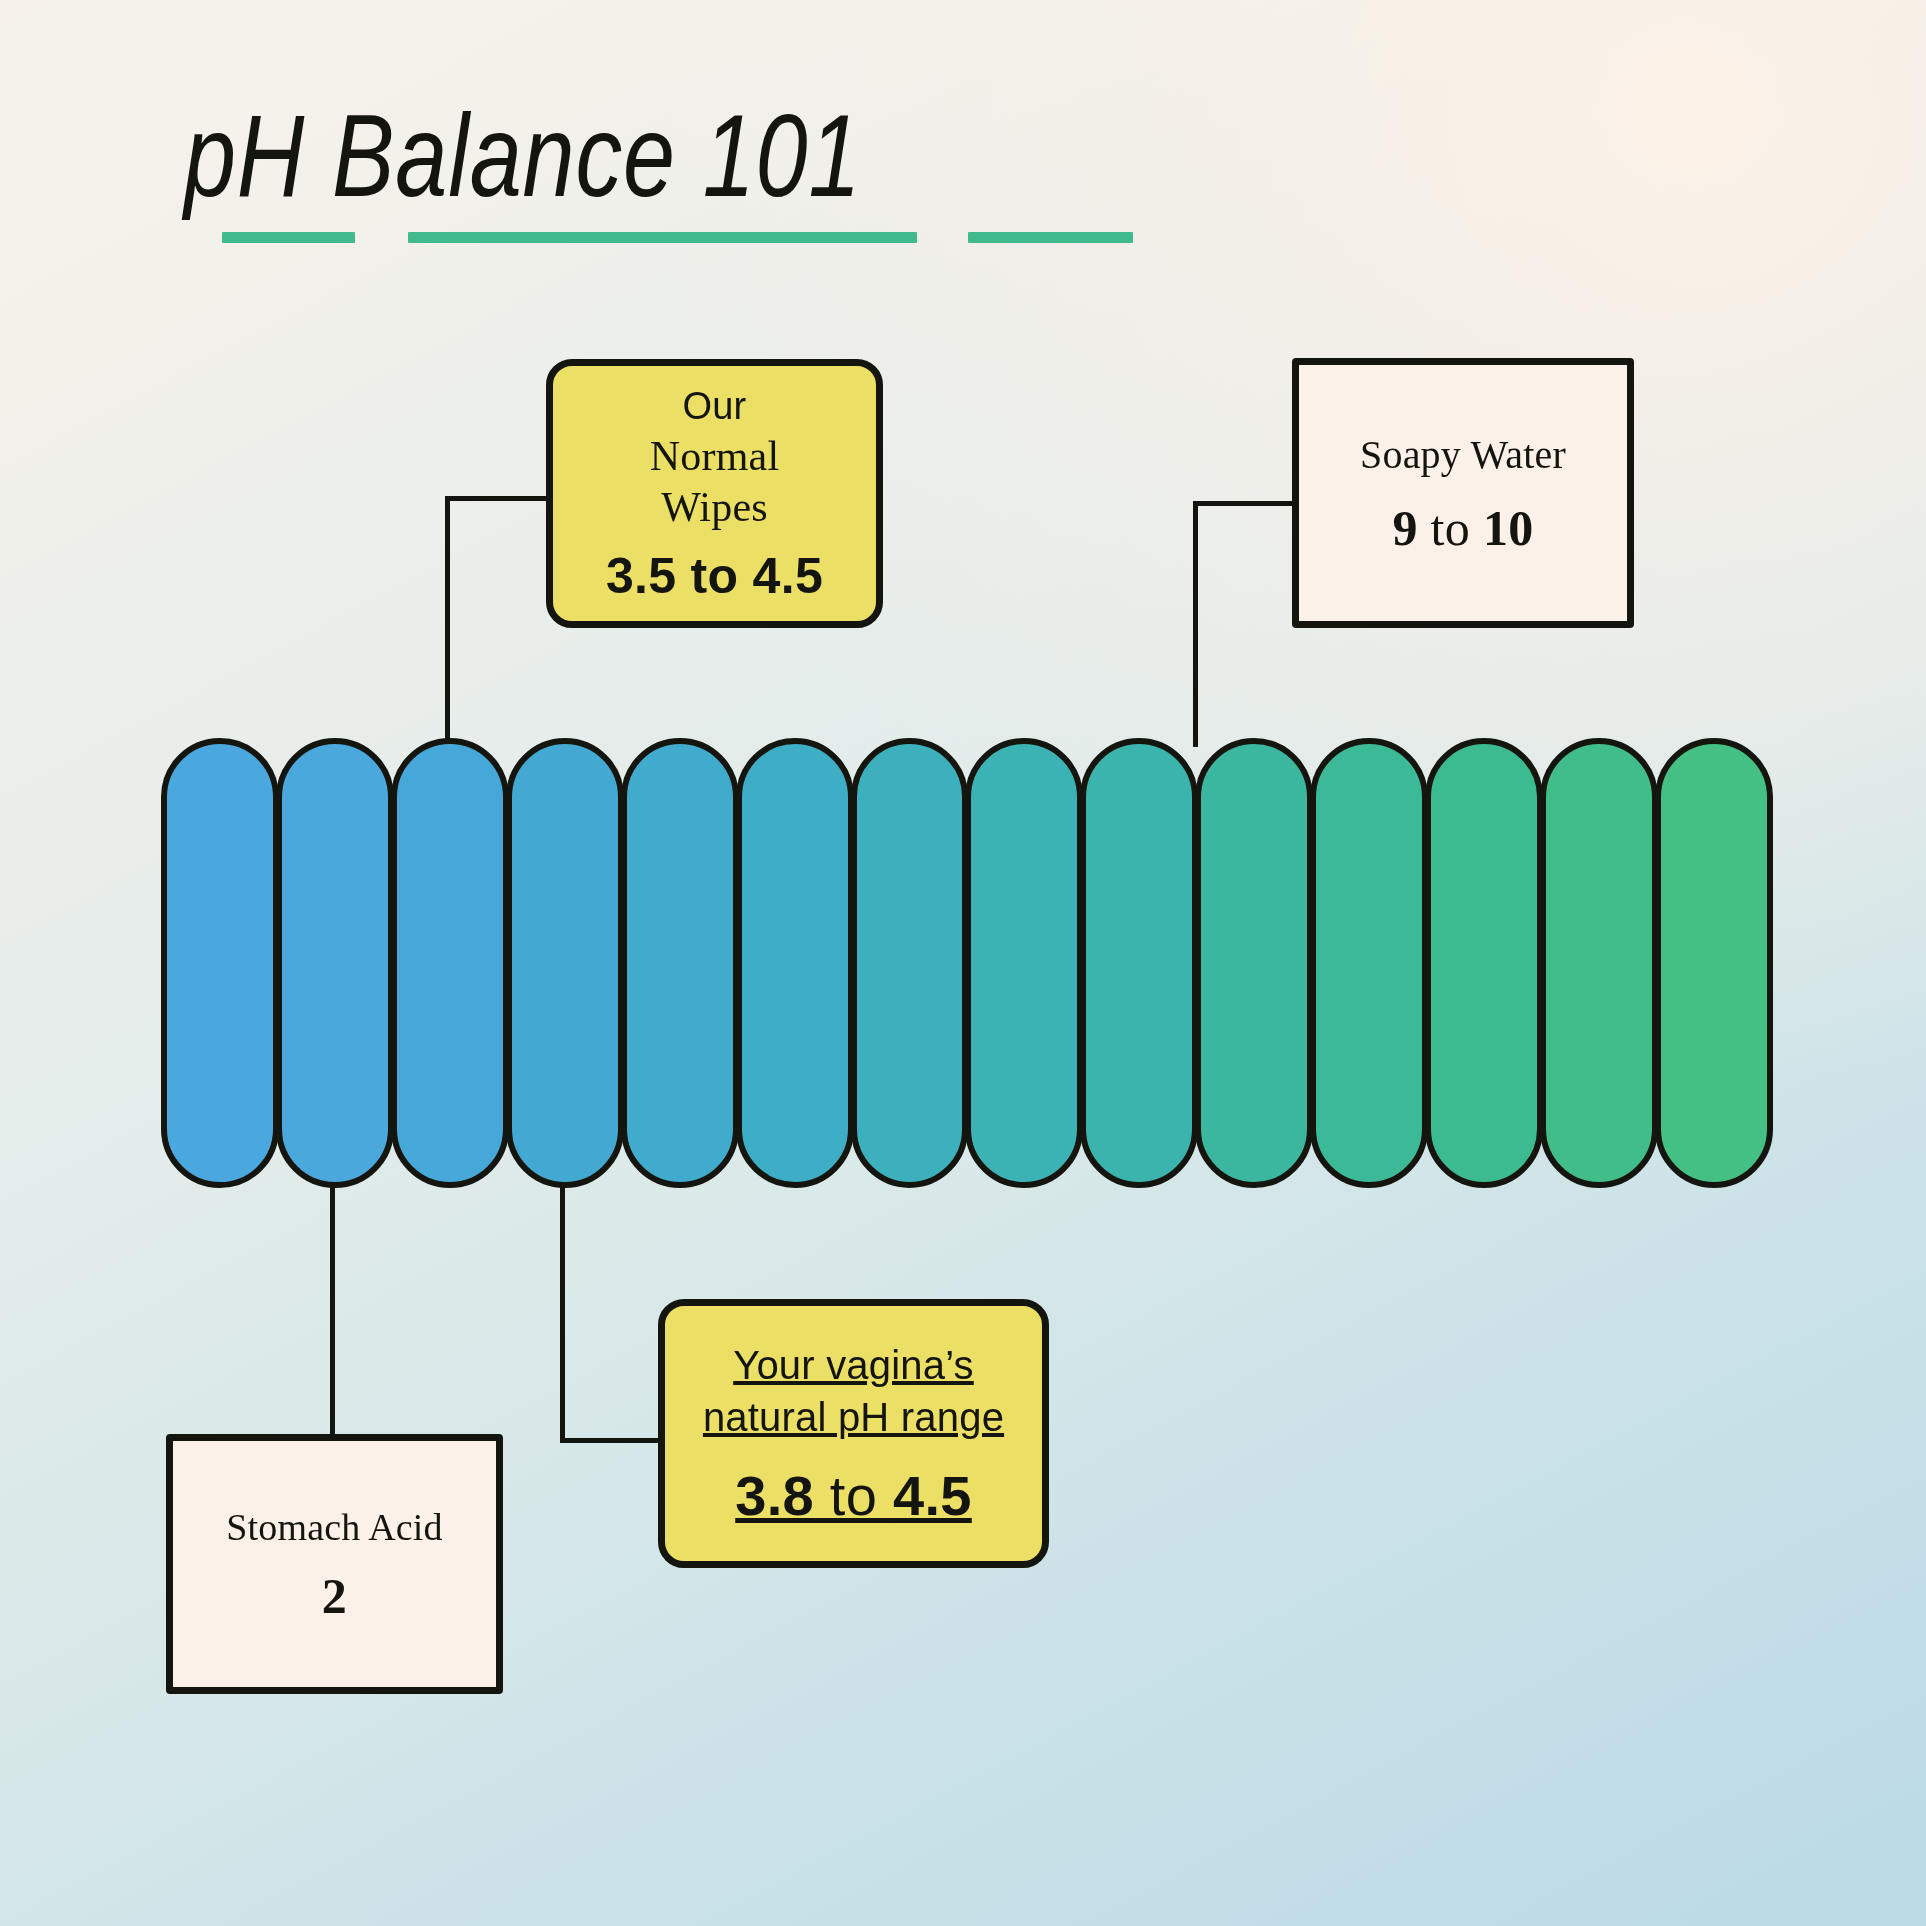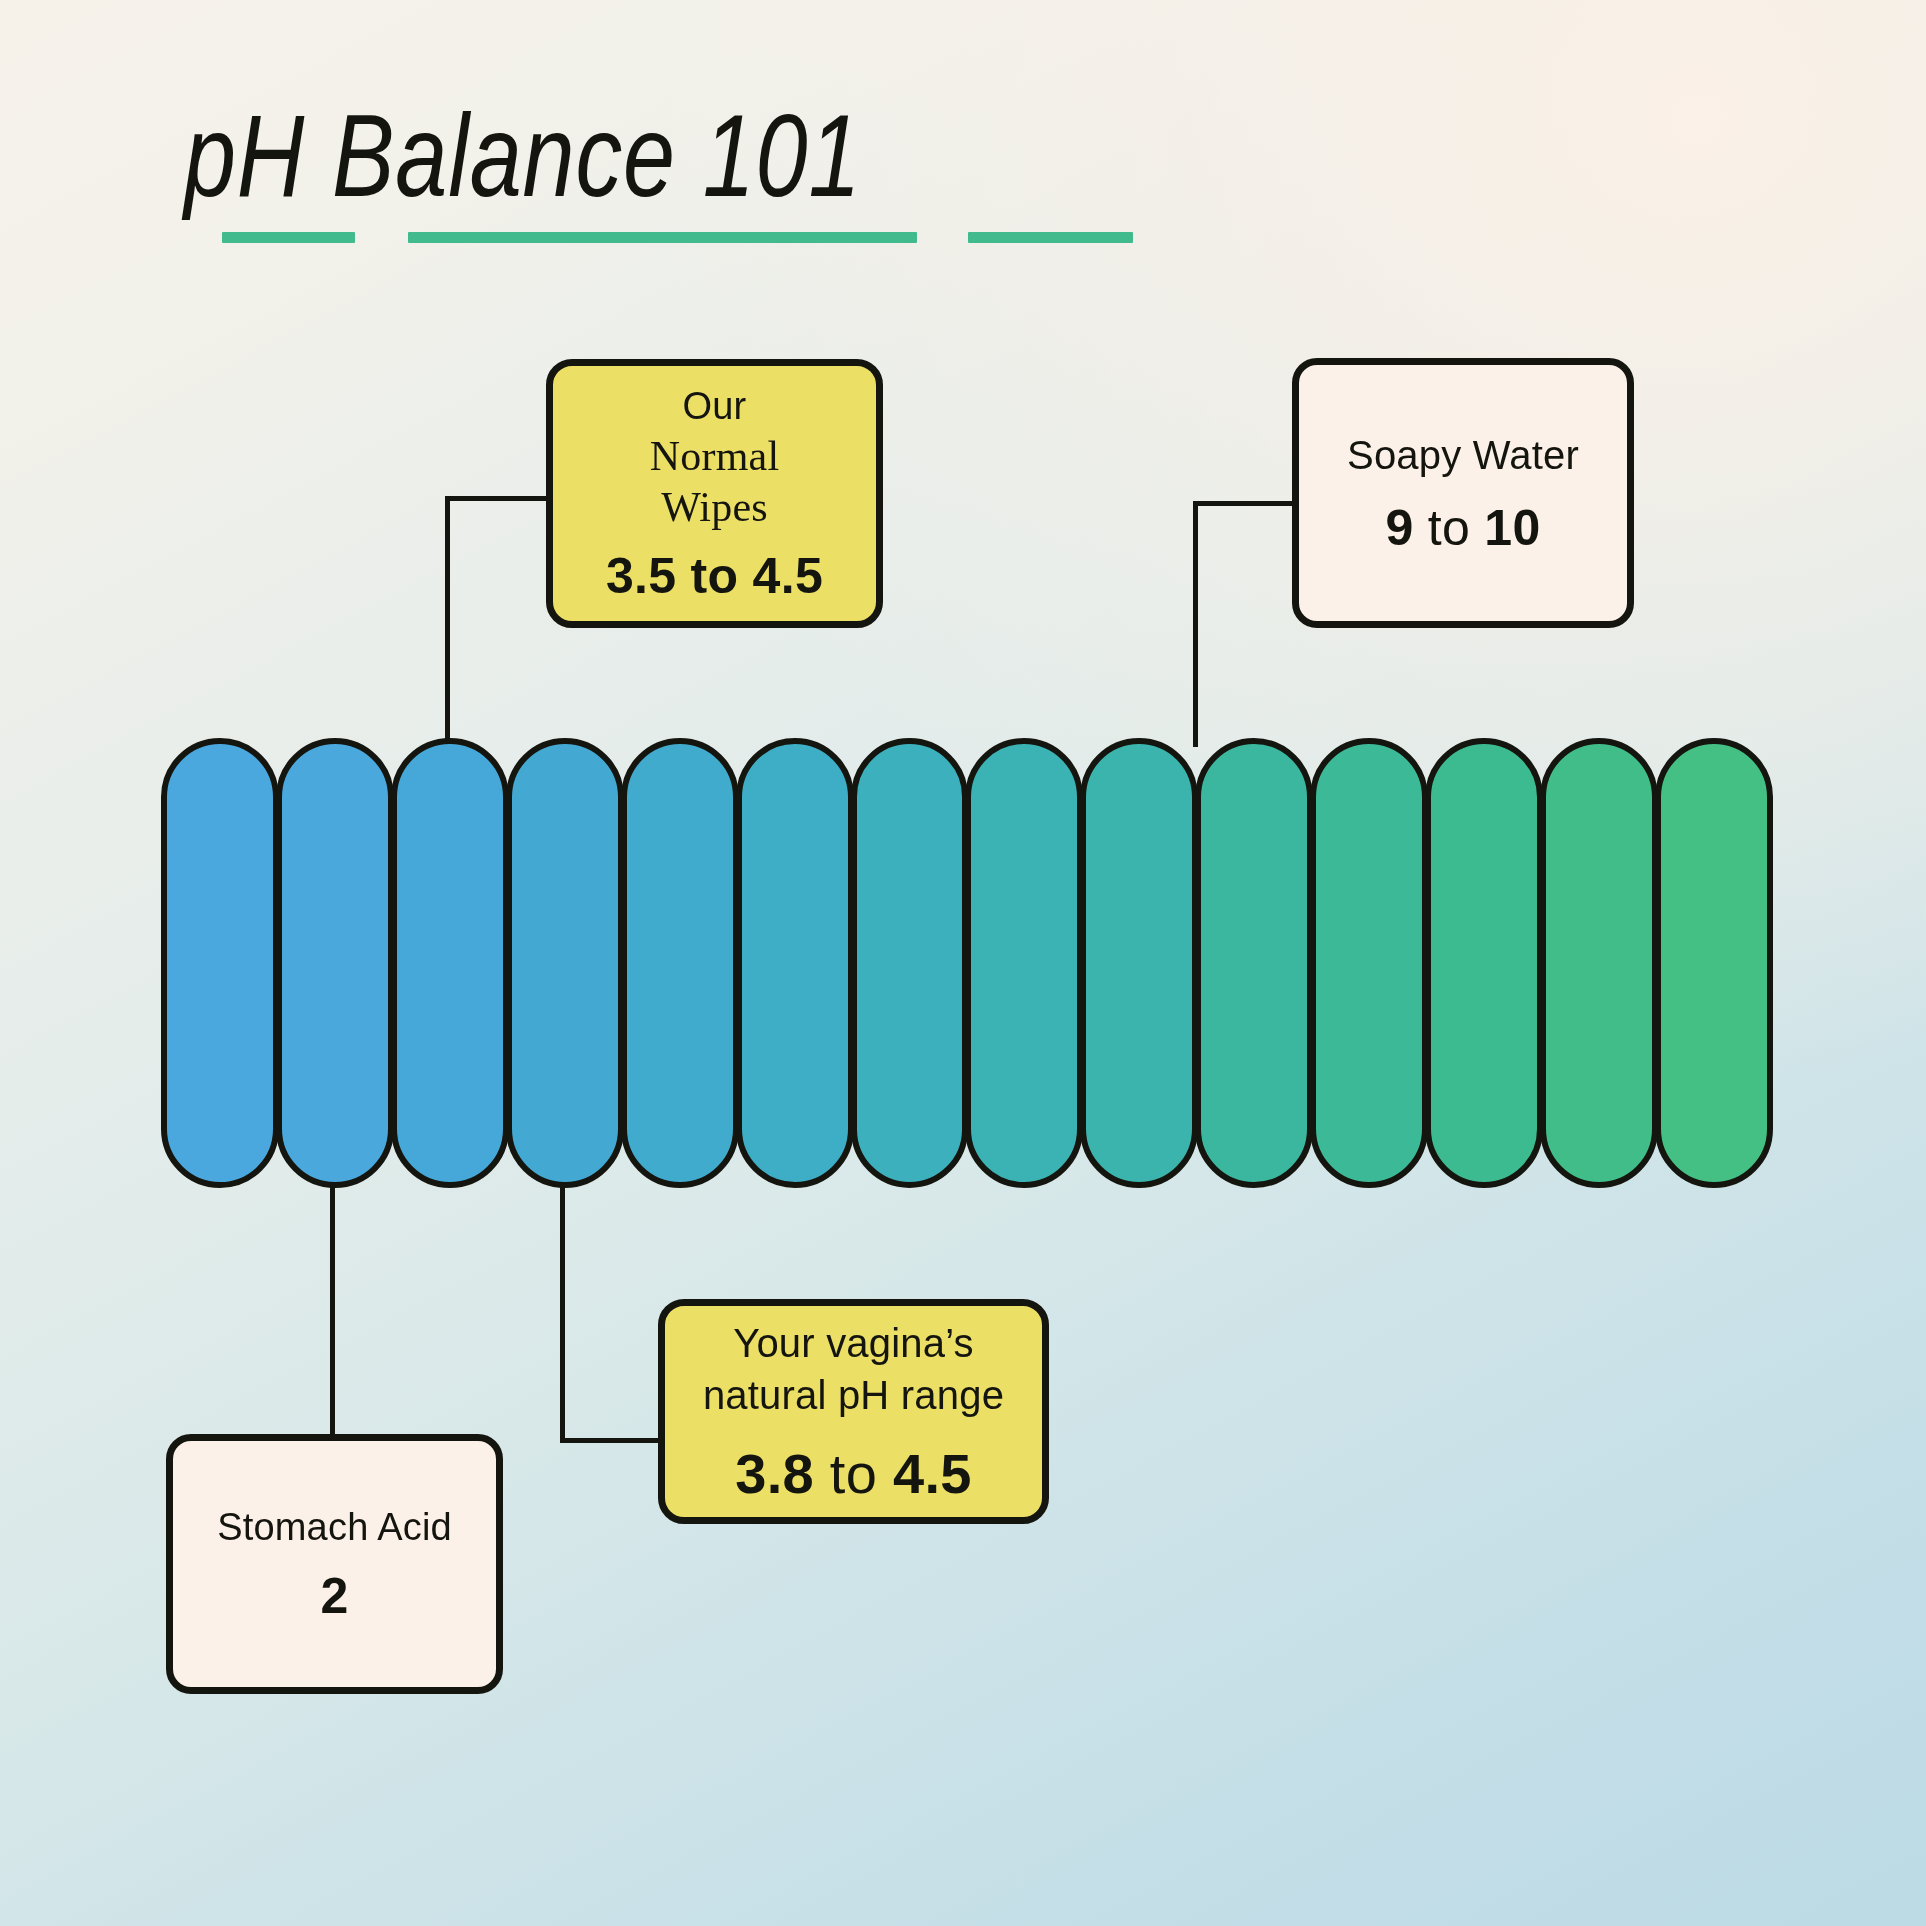--- a/index.html
+++ b/index.html
@@ -99,21 +99,21 @@
     border: 7px solid #15150f;
     box-sizing: border-box;
     display: flex;
     flex-direction: column;
     align-items: center;
     justify-content: center;
     text-align: center;
     color: #15150f;
   }
   .callout.yellow { background: #ecdf66; border-radius: 26px; }
-  .callout.cream  { background: #fcf1e8; border-radius: 25px; }
+  .callout.cream  { background: #fcf1e8; border-radius: 4px; font-family: Liberation Serif, serif; }
 
   .c-line {
     font-size: 38px;
     line-height: 1.30;
     font-weight: 400;
     letter-spacing: 0.2px;
   }
   .c-line.italic {
     font-family: "Liberation Serif", serif;
     font-size: 42px;
@@ -133,22 +133,23 @@
   }
   #box-normal-wipes .c-value { margin-top: 14px; font-size: 50px; }
 
   #box-soapy-water {
     left: 1292px; top: 358px; width: 342px; height: 270px;
   }
   #box-soapy-water .c-line { font-size: 40px; }
   #box-soapy-water .c-value { margin-top: 18px; font-size: 50px; }
 
   #box-natural-ph {
-    left: 658px; top: 1299px; width: 391px; height: 225px;
+    left: 658px; top: 1299px; width: 391px; height: 269px;
     padding: 16px 16px;
+    text-decoration: underline;
   }
   #box-natural-ph .c-line { font-size: 40px; }
   #box-natural-ph .c-value { margin-top: 20px; font-size: 56px; }
 
   #box-stomach-acid {
     left: 166px; top: 1434px; width: 337px; height: 260px;
   }
   #box-stomach-acid .c-line { font-size: 38px; }
   #box-stomach-acid .c-value { margin-top: 14px; font-size: 50px; font-weight: 700; }
 </style>

